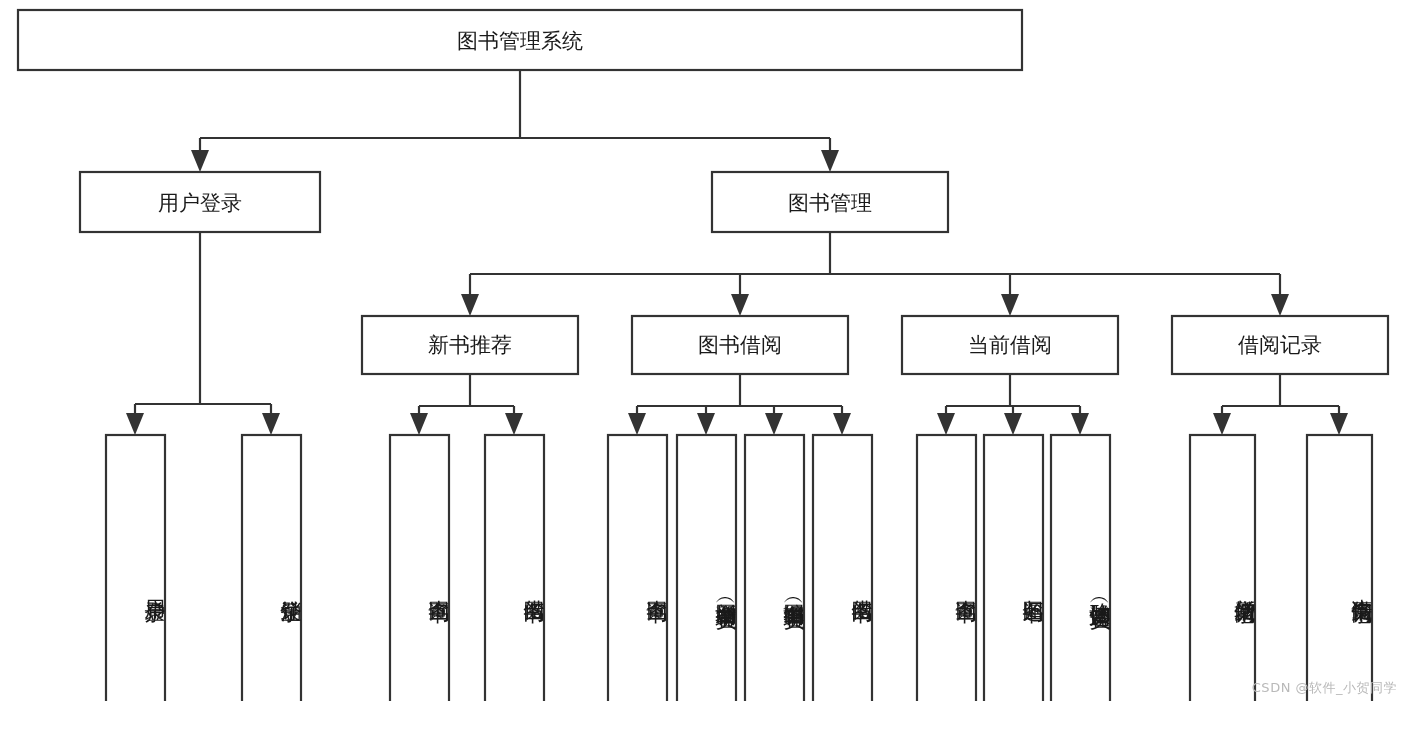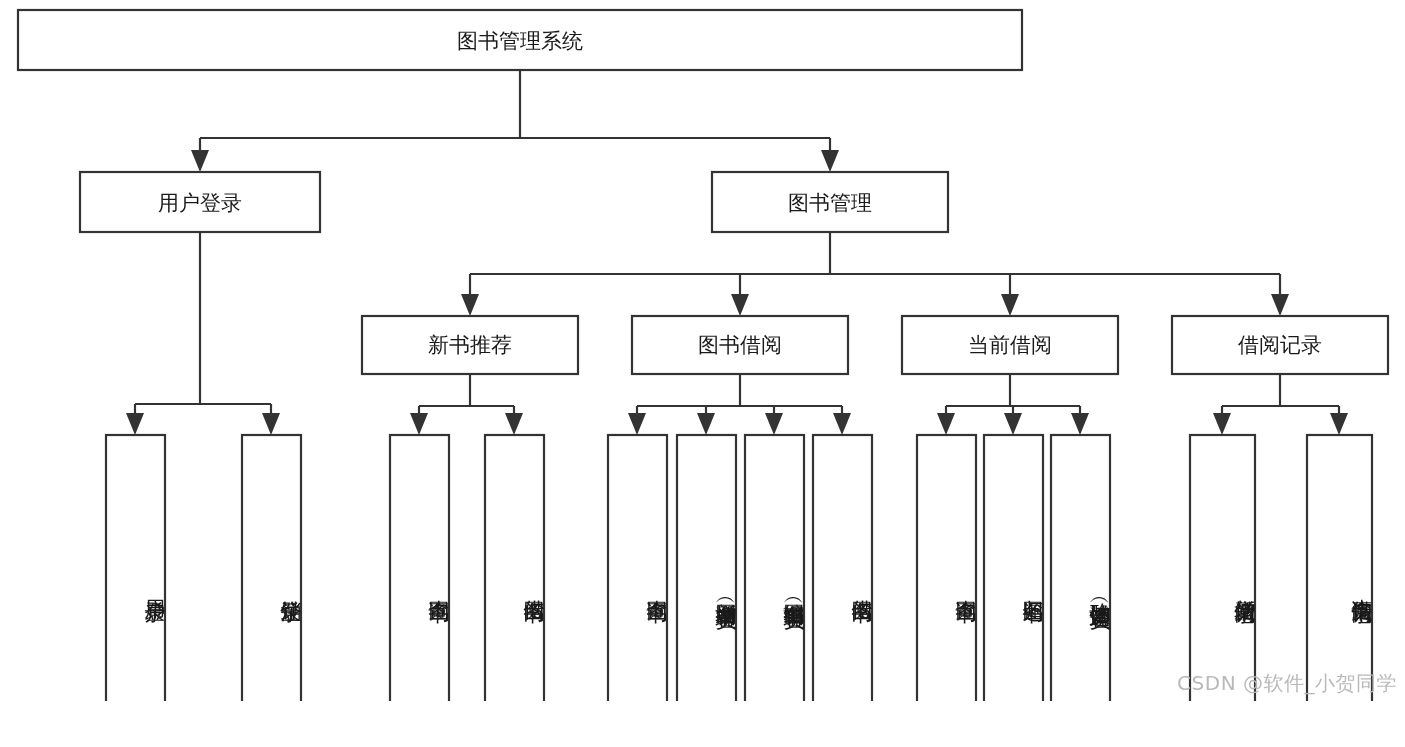--- a/index.html
+++ b/index.html
@@ -59,21 +59,21 @@
     letter-spacing: 1px;
     text-align: center;
     pointer-events: none;
     white-space: nowrap;
   }
   .watermark {
     position: absolute;
     right: 8px;
     bottom: 4px;
     font-family: "DejaVu Sans", "Liberation Sans", sans-serif;
-    font-size: 20px;
+    font-size: 13px;
     color: #b9b9b9;
     letter-spacing: 0.5px;
     user-select: none;
   }
 </style>
 </head>
 <body>
 
 <div id="diagram-root">
 

